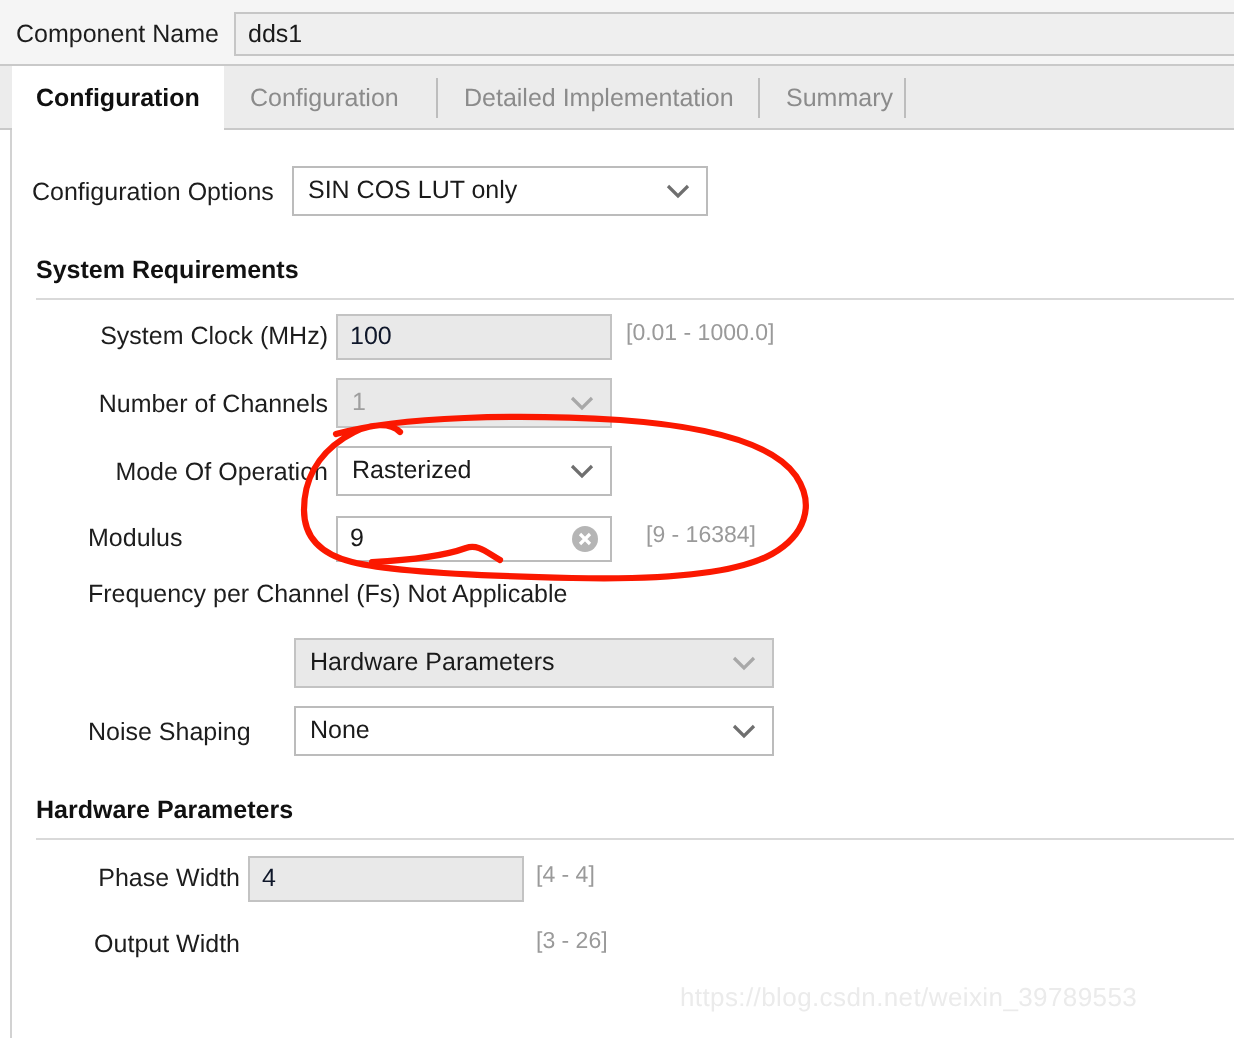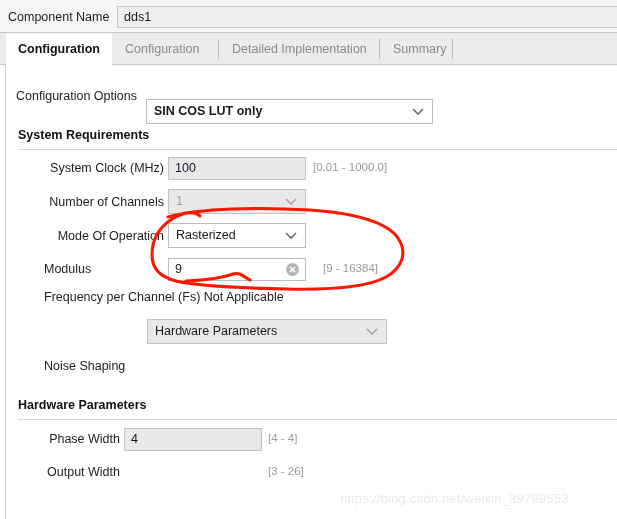--- a/index.html
+++ b/index.html
@@ -224,21 +224,21 @@
   <div class="tab" style="left:220px;">Detailed Implementation</div>
   <div class="tabsep" style="left:379px;"></div>
   <div class="tab" style="left:381px;">Summary</div>
   <div class="tabsep" style="left:452px;"></div>
 </div>
 
 <div id="panel">
   <div id="panel-lborder"></div>
 
   <div class="lbl" style="left:16px; top:24px;">Configuration Options</div>
-  <div class="ddown" style="left:146px; top:34px; width:287px;font-weight:bold;">
+  <div class="ddown" style="left:146px; top:18px; width:208px;">
     <div class="val">SIN COS LUT only</div>
     <span class="chev">
       <svg width="12" height="9" viewBox="0 0 12 9">
           <path d="M1 2 L6 7 L11 2" fill="none" stroke="#6f6f6f" stroke-width="1.6"></path>
         </svg>
     </span>
   </div>
 
   <div class="sect-title" style="left:18px; top:63px;">System Requirements</div>
   <div class="sect-rule" style="left:18px; top:84px; width:599px;"></div>
@@ -285,20 +285,28 @@
   <div class="ddown disabled" style="left:147px; top:254px; width:240px;">
     <div class="val" style="color:#1a1a1a;">Hardware Parameters</div>
     <span class="chev">
       <svg width="12" height="9" viewBox="0 0 12 9">
           <path d="M1 2 L6 7 L11 2" fill="none" stroke="#a8a8a8" stroke-width="1.6"></path>
         </svg>
     </span>
   </div>
 
   <div class="lbl" style="left:16px; top:294px;margin-left:28px;">Noise Shaping</div>
+  <div class="ddown" style="left:147px; top:288px; width:240px;">
+    <div class="val">None</div>
+    <span class="chev">
+      <svg width="12" height="9" viewBox="0 0 12 9">
+          <path d="M1 2 L6 7 L11 2" fill="none" stroke="#6f6f6f" stroke-width="1.6"></path>
+        </svg>
+    </span>
+  </div>
 
   <div class="sect-title" style="left:18px; top:333px;">Hardware Parameters</div>
   <div class="sect-rule" style="left:18px; top:354px; width:599px;"></div>
 
   <div class="lbl" style="left:44px; top:367px; width:76px;">Phase Width</div>
   <div class="tfield disabled" style="left:124px; top:363px; width:138px;">
     <div class="val">4</div>
   </div>
   <div class="hint" style="left:268px; top:367px;">[4 - 4]</div>
 

